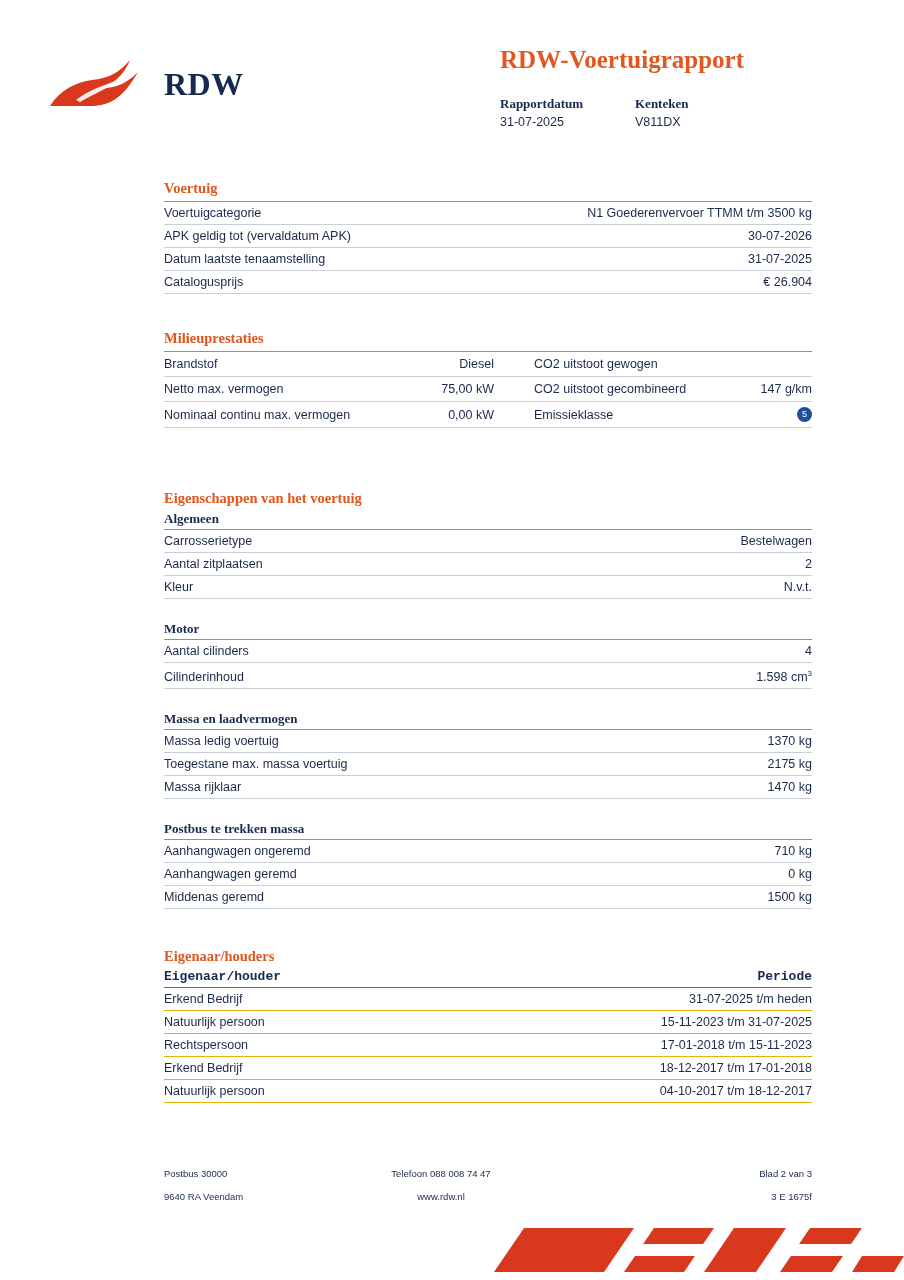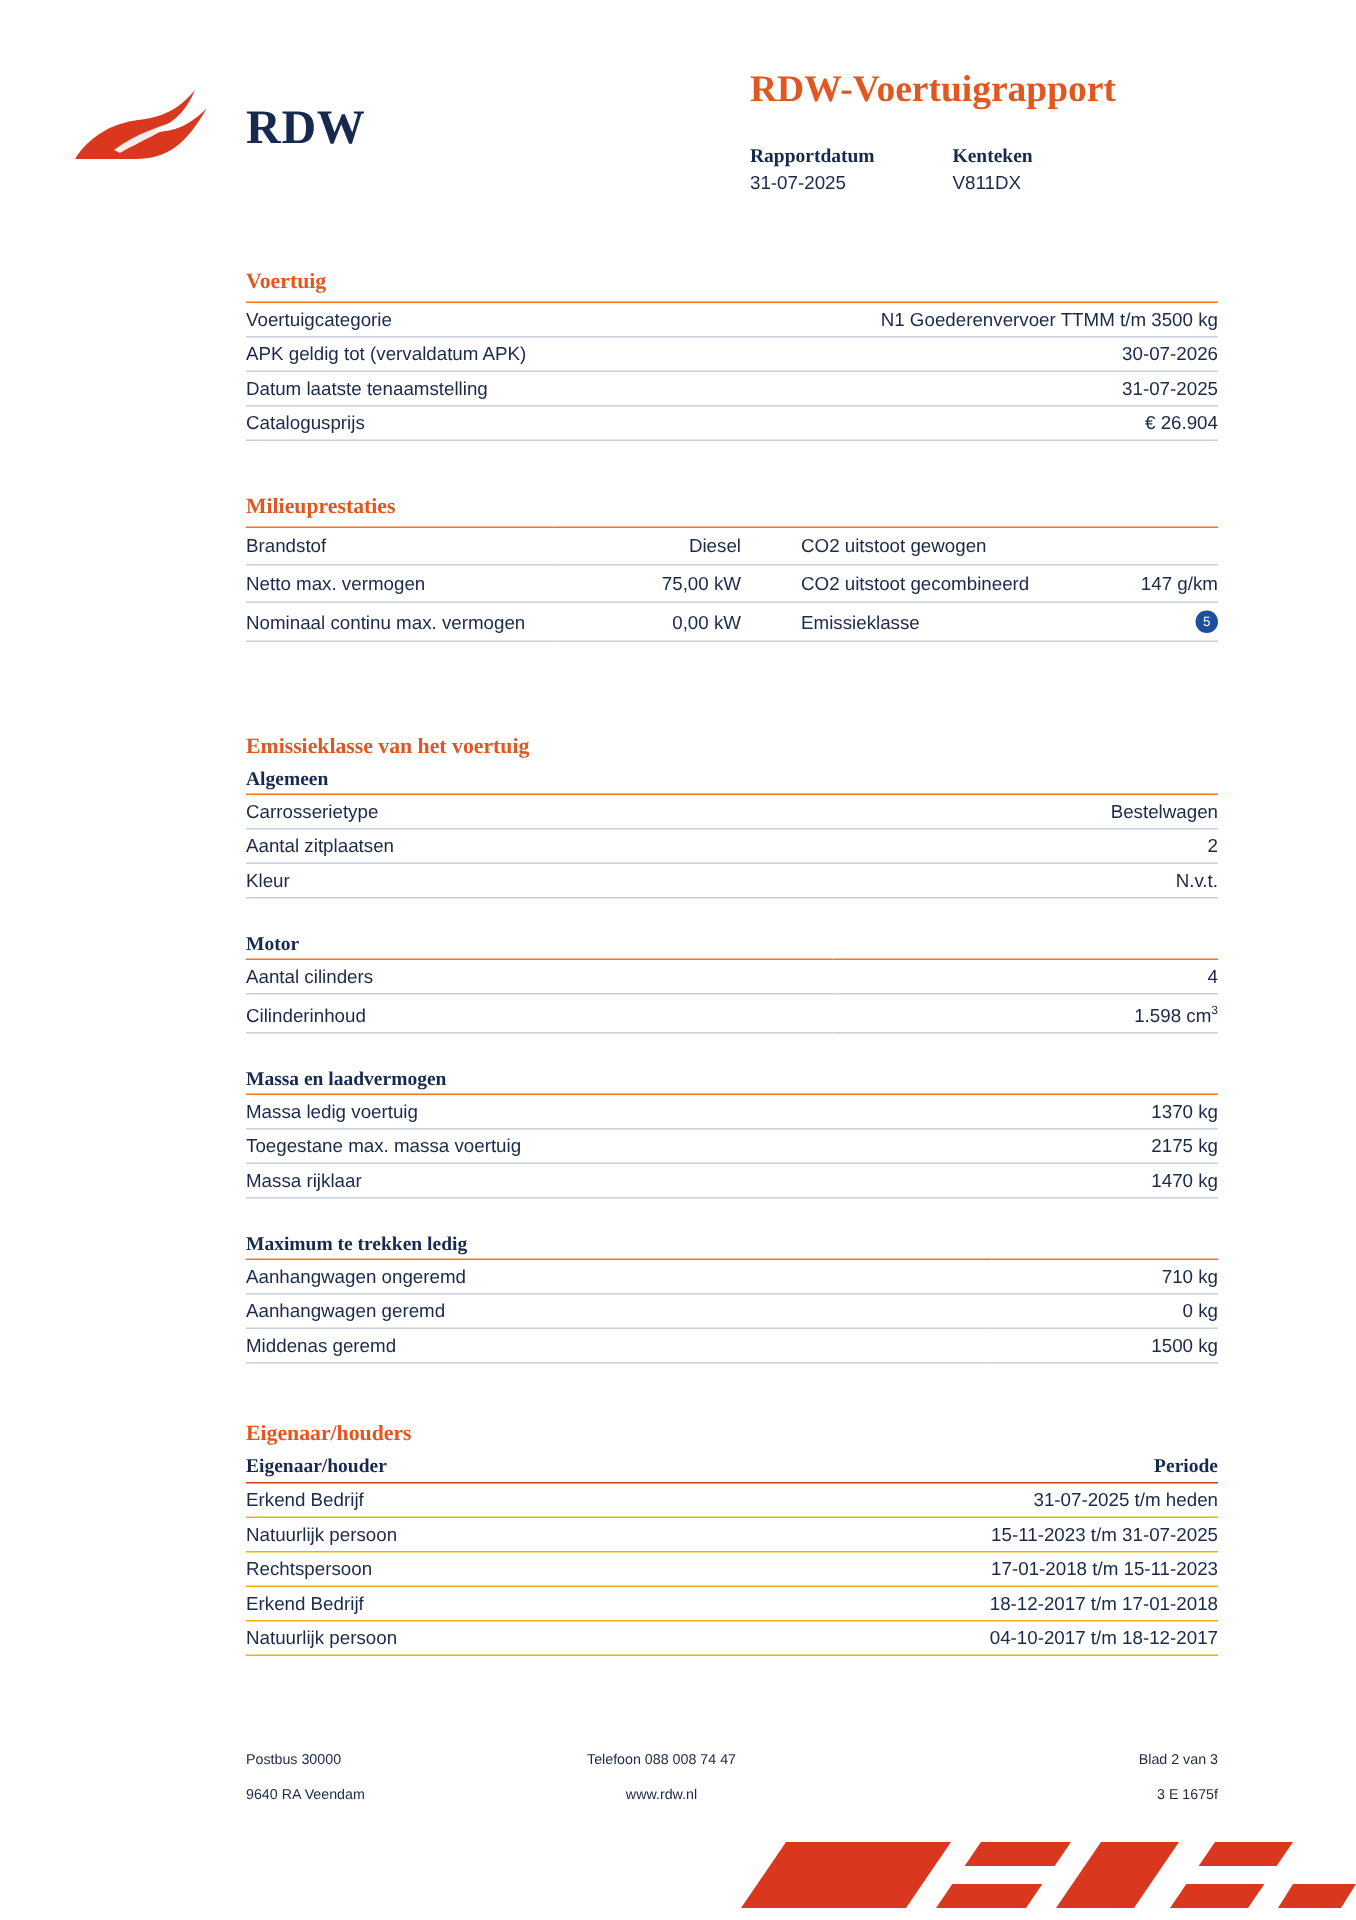--- a/index.html
+++ b/index.html
@@ -132,21 +132,21 @@
     color: #ffffff;
     font-size: 9px;
     text-align: center;
     vertical-align: middle;
   }
   sup { font-size: 8px; vertical-align: super; }
 
   
   table.owners { width: 100%; border-collapse: collapse; font-size: 12.5px; }
   table.owners th {
-    font-family: Liberation Serif, serif;
+    font-family: Liberation Mono, monospace;
     font-weight: bold;
     font-size: 13px;
     color: #16294f;
     text-align: left;
     padding: 0 0 3px 0;
     border-bottom: 1px solid #c0452a;
   }
   table.owners th.r { text-align: right; }
   table.owners td {
     padding: 4px 0;
@@ -251,21 +251,21 @@
         <td class="colC">Emissieklasse</td>
         <td class="colD">
           <span class="badge">5</span>
         </td>
       </tr>
     </tbody>
       </table>
   </div>
 
   <div class="section" style="top:490px;">
-    <div class="sec-title">Emissieklasse van het voertuig</div>
+    <div class="sec-title">Eigenschappen van het voertuig</div>
 
     <div class="sub-title">Algemeen</div>
     <table class="tbl">
       <tbody>
           <tr class="first">
         <td>Carrosserietype</td>
         <td class="r">Bestelwagen</td>
       </tr>
       <tr>
         <td>Aantal zitplaatsen</td>
@@ -303,21 +303,21 @@
         <td>Toegestane max. massa voertuig</td>
         <td class="r">2175 kg</td>
       </tr>
       <tr>
         <td>Massa rijklaar</td>
         <td class="r">1470 kg</td>
       </tr>
     </tbody>
       </table>
 
-    <div class="sub-title" style="margin-top:22px;">Maximum te trekken ledig</div>
+    <div class="sub-title" style="margin-top:22px;">Postbus te trekken massa</div>
     <table class="tbl">
       <tbody>
           <tr class="first">
         <td>Aanhangwagen ongeremd</td>
         <td class="r">710 kg</td>
       </tr>
       <tr>
         <td>Aanhangwagen geremd</td>
         <td class="r">0 kg</td>
       </tr>

